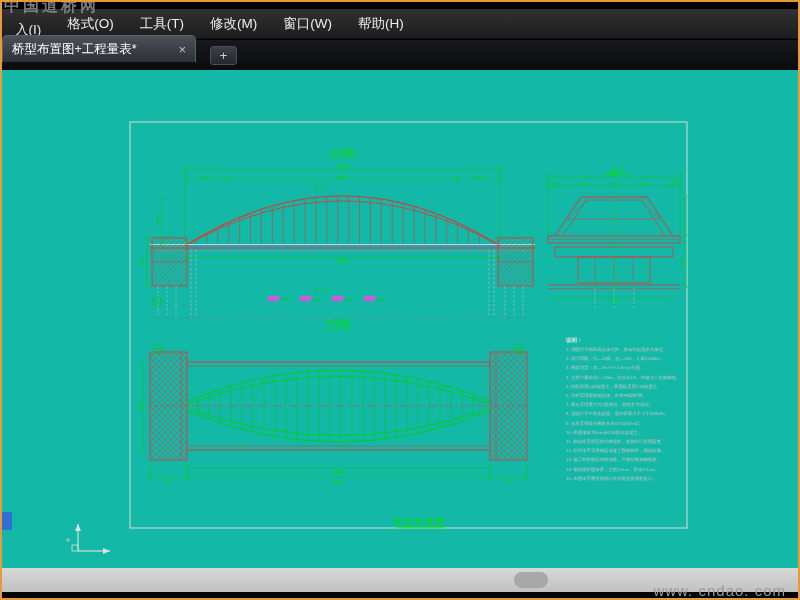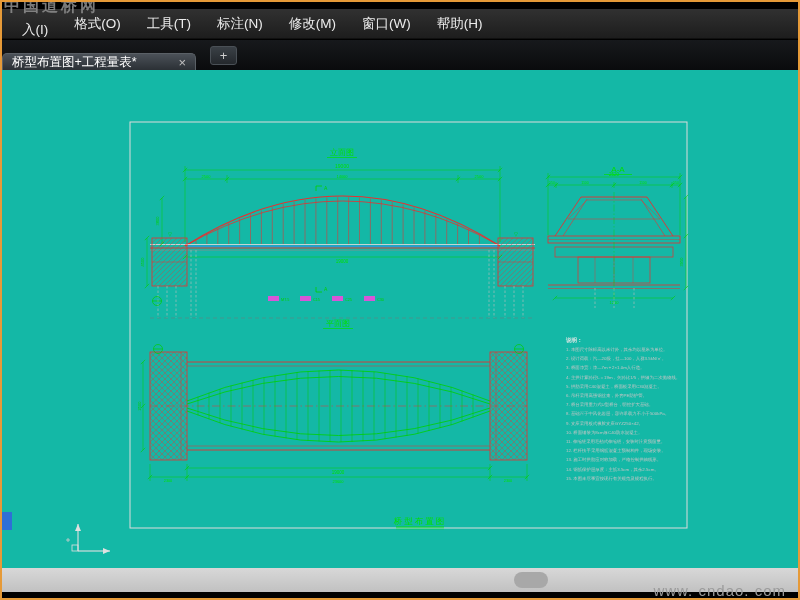--- a/index.html
+++ b/index.html
@@ -5,24 +5,24 @@
   *{margin:0;padding:0;box-sizing:border-box;}
   html,body{width:800px;height:600px;background:#000;overflow:hidden;}
   body{position:relative;font-family:"Liberation Sans","DejaVu Sans",sans-serif;}
   .frame{position:absolute;inset:0;border:2px solid #e69a38;pointer-events:none;z-index:90;}
   .watermark-top{position:absolute;top:-4px;left:4px;color:#8f8f8f;font-size:16px;font-weight:bold;
                  letter-spacing:3px;z-index:60;opacity:.85;}
   .menubar{position:absolute;top:9px;left:2px;right:2px;height:30px;
            background:linear-gradient(#313131,#1d1d1d);border-bottom:1px solid #101010;
            display:flex;align-items:center;color:#ececec;font-size:13.5px;z-index:10;}
   .menu-item{padding:0 13px;height:100%;display:flex;align-items:center;cursor:default;white-space:nowrap;}
-  .menu-item:first-child{padding-left:20px;margin-top:13px;}
+  .menu-item:first-child{padding-left:13px;margin-top:13px;}
   .tabbar{position:absolute;top:40px;left:2px;right:2px;height:30px;
           background:linear-gradient(#17191c,#0a0b0d);z-index:10;}
-  .tab{position:absolute;left:0;bottom:0;width:194px;height:17px;
+  .tab{position:absolute;left:0;bottom:8px;width:194px;height:27px;
        background:linear-gradient(#4b5158,#2b3035);border:1px solid #5a6066;border-bottom:none;
        border-radius:5px 5px 0 0;display:flex;align-items:center;justify-content:space-between;
        padding:0 9px;color:#fff;font-size:12.5px;white-space:nowrap;}
   .tab-close{color:#c0c0c0;font-size:13px;line-height:1;margin-left:8px;cursor:pointer;}
   .newtab{position:absolute;left:208px;bottom:5px;width:27px;height:19px;
           background:linear-gradient(#3a4046,#24282c);border:1px solid #4a5056;border-radius:3px;
           color:#cfcfcf;font-size:13px;display:flex;align-items:center;justify-content:center;cursor:pointer;}
   .canvas{position:absolute;top:70px;left:2px;right:2px;bottom:32px;background:#14b8a6;}
   .canvas svg{width:100%;height:100%;display:block;}
   svg text{font-family:"Liberation Sans","DejaVu Sans",sans-serif;}
@@ -36,21 +36,20 @@
 <body>
 
 <div class="frame"></div>
 
 <div class="watermark-top">中国道桥网</div>
 
 <div class="menubar">
   <div class="menu-item">入(I)</div>
   <div class="menu-item">格式(O)</div>
   <div class="menu-item">工具(T)</div>
-  <div class="menu-item">标注(N)</div>
   <div class="menu-item">修改(M)</div>
   <div class="menu-item">窗口(W)</div>
   <div class="menu-item">帮助(H)</div>
 </div>
 
 <div class="tabbar">
   <div class="tab">
     <span>桥型布置图+工程量表*</span>
     <span class="tab-close">×</span>
   </div>

